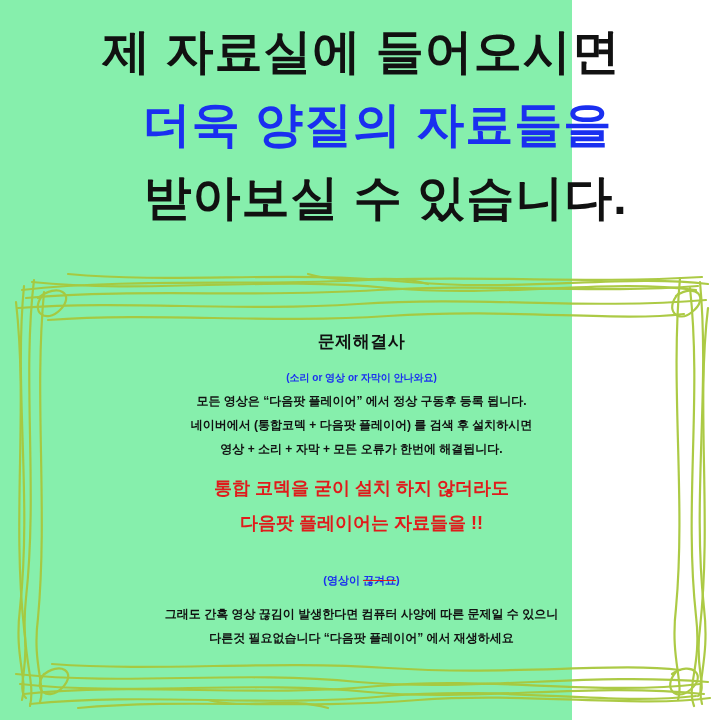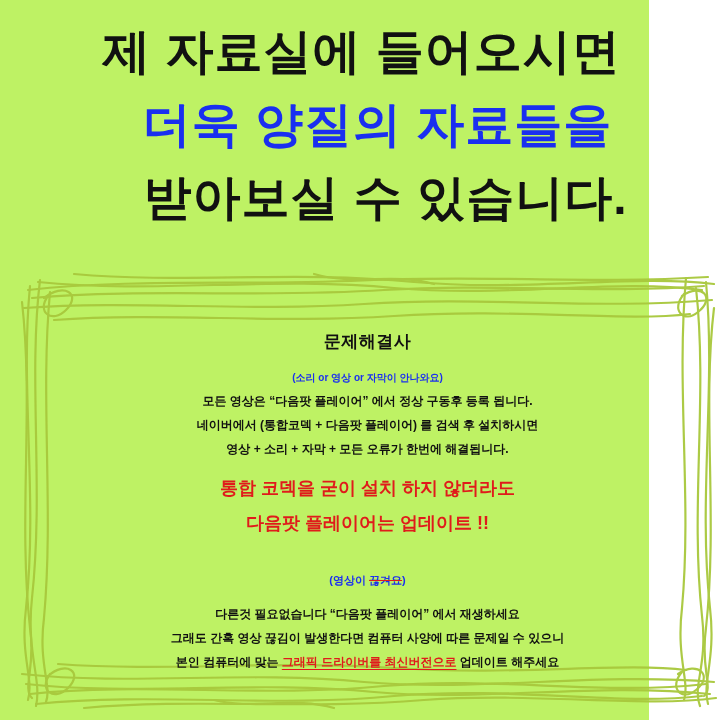--- a/index.html
+++ b/index.html
@@ -8,23 +8,23 @@
   }
   body {
     width: 723px;
     height: 720px;
     background: #ffffff;
     font-family: "Liberation Sans", sans-serif;
     overflow: hidden;
   }
   .page {
     position: relative;
-    width: 649px;
+    width: 572px;
     height: 720px;
-    background: #bef264;
+    background: #86efac;
   }
 
   
   .headline {
     position: absolute;
     left: 0;
     top: 16px;
     width: 723px;
     text-align: center;
   }
@@ -36,21 +36,21 @@
     letter-spacing: 1px;
     white-space: nowrap;
   }
   .hl-1 { color: #111111; }
   .hl-2 { color: #1a2ff0; margin-left: 32px; }
   .hl-3 { color: #111111; padding-left: 48px; }
 
   
   .frame-wrap {
     position: absolute;
-    left: 14px;
+    left: 8px;
     top: 268px;
     width: 707px;
     height: 444px;
   }
   .frame-svg {
     position: absolute;
     left: 0;
     top: 0;
     width: 707px;
     height: 444px;
@@ -166,25 +166,24 @@
 
       <div class="c-sub">(소리 or 영상 or 자막이 안나와요)</div>
 
       <div class="c-line">모든 영상은 “다음팟 플레이어” 에서 정상 구동후 등록 됩니다.</div>
       <div class="c-line">네이버에서 (통합코덱 + 다음팟 플레이어) 를 검색 후 설치하시면</div>
       <div class="c-line">영상 + 소리 + 자막 + 모든 오류가 한번에 해결됩니다.</div>
 
       <div class="gap-small"></div>
 
       <div class="c-line-red">통합 코덱을 굳이 설치 하지 않더라도</div>
-      <div class="c-line-red">다음팟 플레이어는 업데이트 !!</div>
+      <div class="c-line-red">다음팟 플레이어는 자료들을 !!</div>
 
       <div class="gap-big"></div>
 
       <div class="c-sub2"><span>(영상이 </span><span class="strike">끊겨요</span><span>)</span></div>
 
+      <div class="c-line">그래도 간혹 영상 끊김이 발생한다면 컴퓨터 사양에 따른 문제일 수 있으니</div>
       <div class="c-line">다른것 필요없습니다  “다음팟 플레이어” 에서 재생하세요</div>
-      <div class="c-line">그래도 간혹 영상 끊김이 발생한다면 컴퓨터 사양에 따른 문제일 수 있으니</div>
 
-      <div class="c-line"><span class="mix-black">본인 컴퓨터에 맞는 </span><span class="mix-red underline-red">그래픽 드라이버를 최신버전으로</span><span class="mix-black"> 업데이트 해주세요</span></div>
     </div>
   </div>
 </div>
 
 </body></html>

